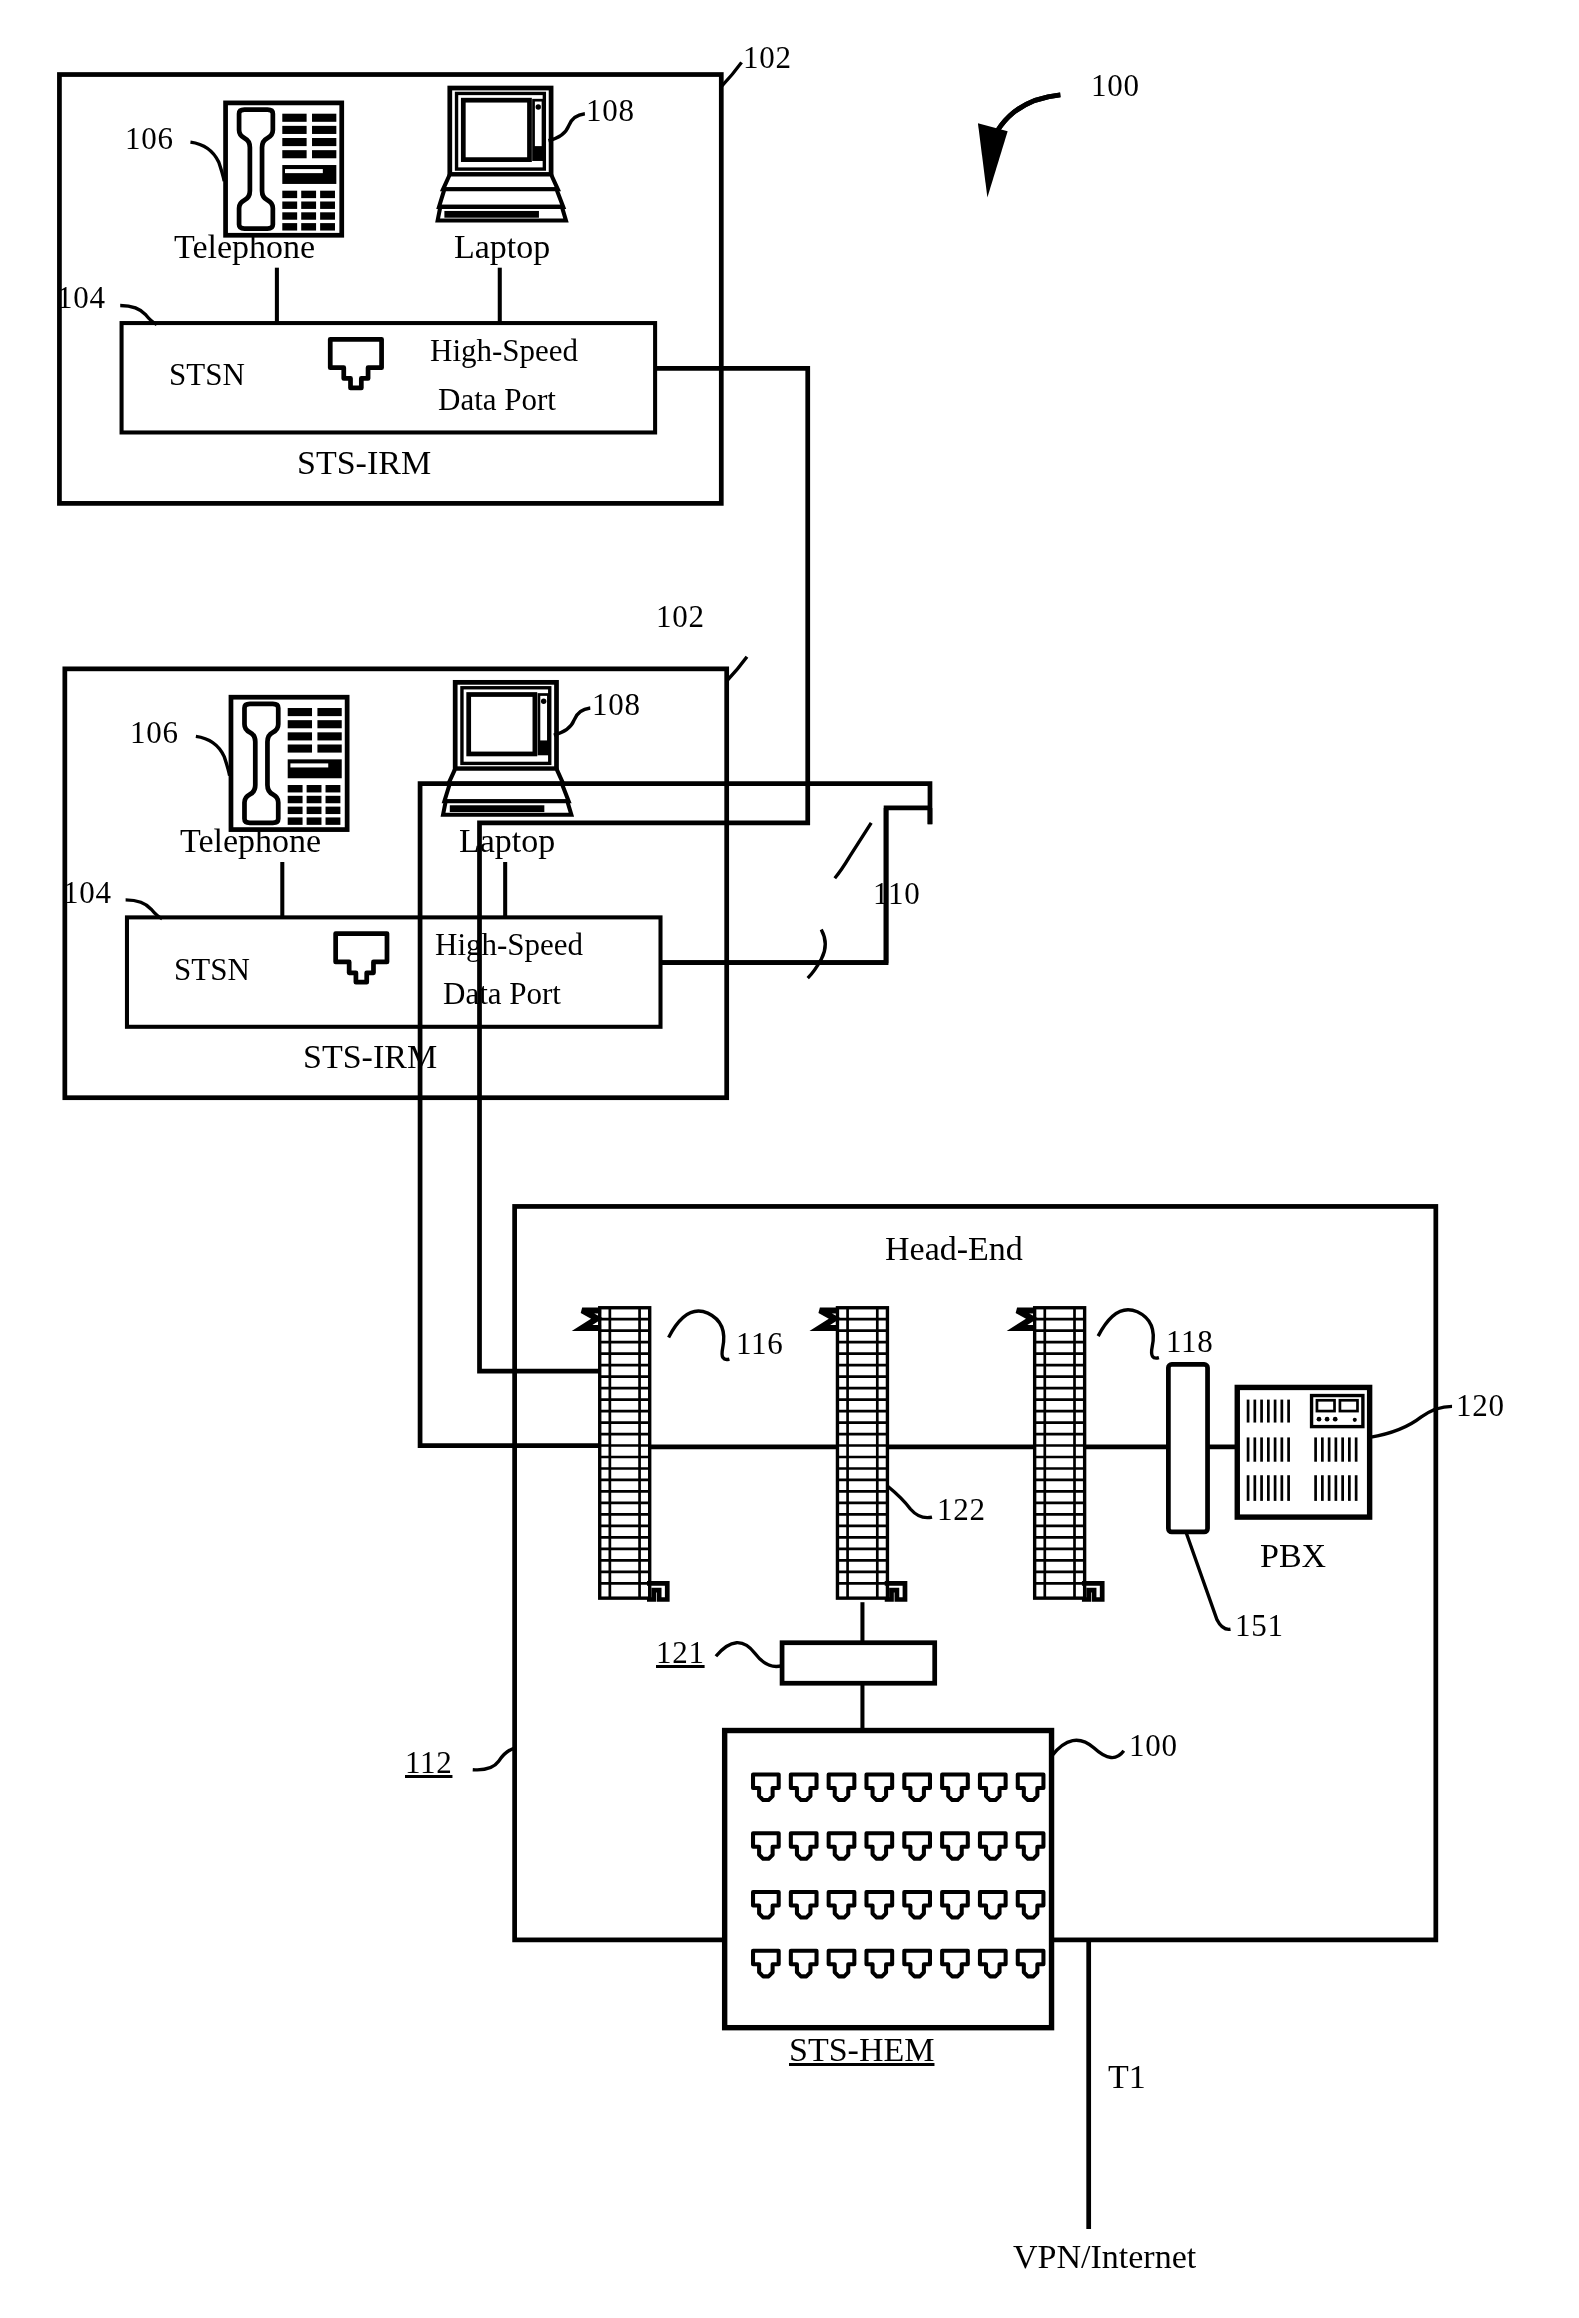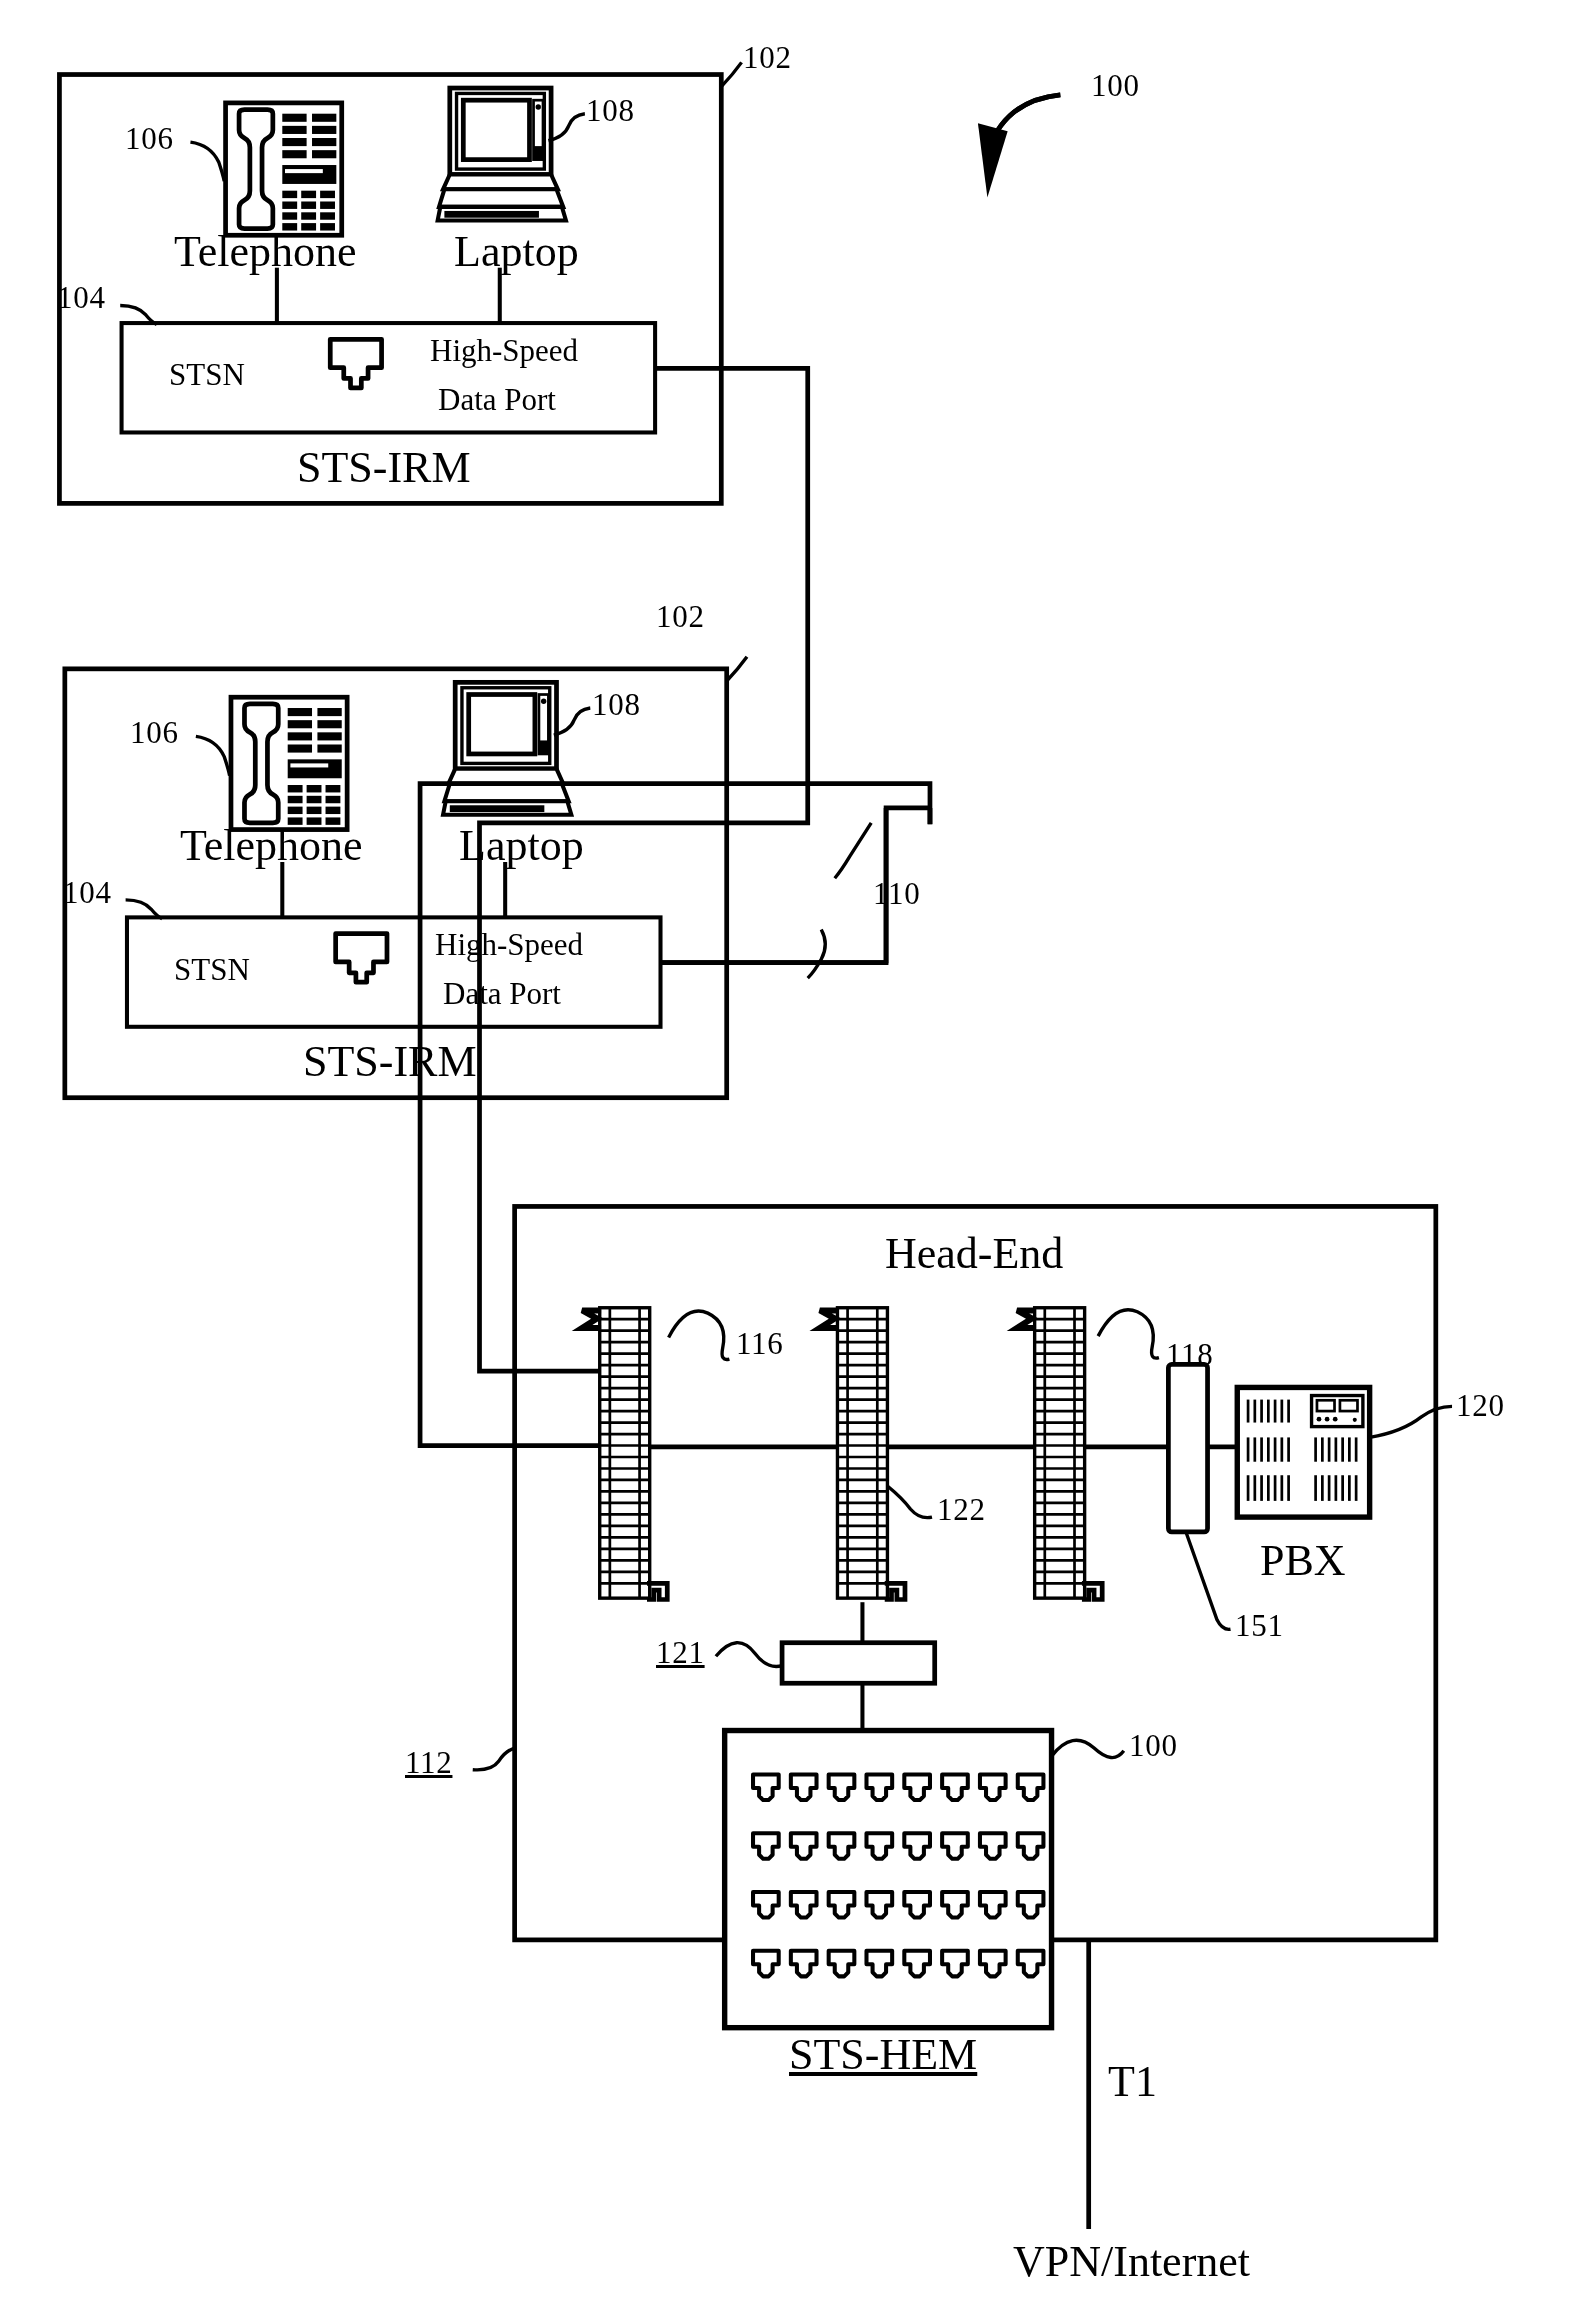--- a/index.html
+++ b/index.html
@@ -28,21 +28,21 @@
     font-family: "Liberation Serif", "DejaVu Serif", serif;
     color: #000;
     white-space: nowrap;
     line-height: 1;
   }
   .ref-num {
     font-size: 31px;
     letter-spacing: 0.7px;
   }
   .cap-lg {
-    font-size: 44px;
+    font-size: 34px;
   }
   .cap-md {
     font-size: 31px;
   }
 </style>
 </head>
 <body>
 
 <div id="page">
 
@@ -380,21 +380,21 @@
   <div class="lbl ref-num" style="left:63px; top:877px;">104</div>
   <div class="lbl cap-md" style="left:174px; top:954px;">STSN</div>
   <div class="lbl cap-md" style="left:435px; top:929px;">High-Speed</div>
   <div class="lbl cap-md" style="left:443px; top:978px;">Data Port</div>
   <div class="lbl cap-lg" style="left:303px; top:1040px;">STS-IRM</div>
 
   <div class="lbl ref-num" style="left:839px; top:878px;margin-left:34px;">110</div>
 
   <div class="lbl cap-lg" style="left:885px; top:1232px;">Head-End</div>
   <div class="lbl ref-num" style="left:736px; top:1328px;">116</div>
-  <div class="lbl ref-num" style="left:1166px; top:1326px;margin-top:13px;">118</div>
+  <div class="lbl ref-num" style="left:1166px; top:1326px;">118</div>
   <div class="lbl ref-num" style="left:937px; top:1494px;text-align:center;">122</div>
   <div class="lbl ref-num" style="left:1235px; top:1610px;">151</div>
   <div class="lbl ref-num" style="left:1456px; top:1390px;">120</div>
   <div class="lbl cap-lg" style="left:1260px; top:1539px;">PBX</div>
   <div class="lbl ref-num" style="left:656px; top:1637px;text-decoration:underline;">121</div>
   <div class="lbl ref-num" style="left:1129px; top:1730px;">100</div>
   <div class="lbl cap-lg" style="left:789px; top:2033px;text-decoration:underline;">STS-HEM</div>
   <div class="lbl ref-num" style="left:405px; top:1747px;text-decoration:underline;">112</div>
 
   <div class="lbl cap-lg" style="left:1108px; top:2060px;">T1</div>

